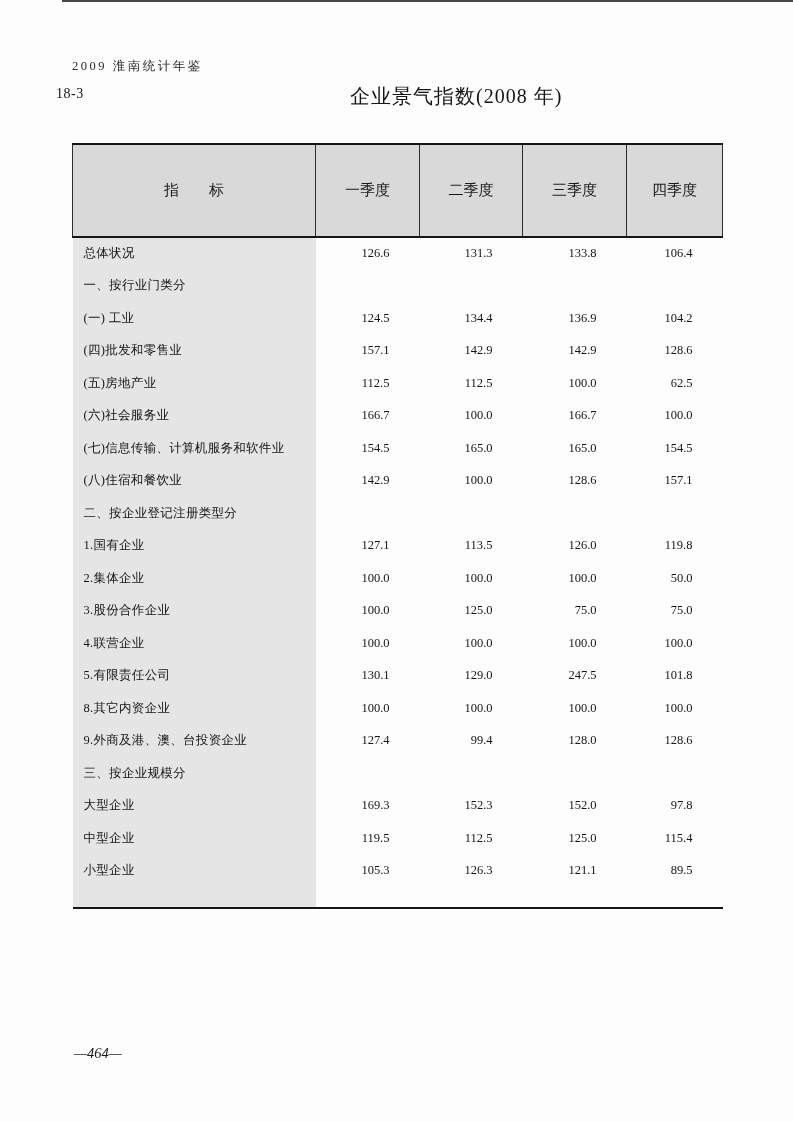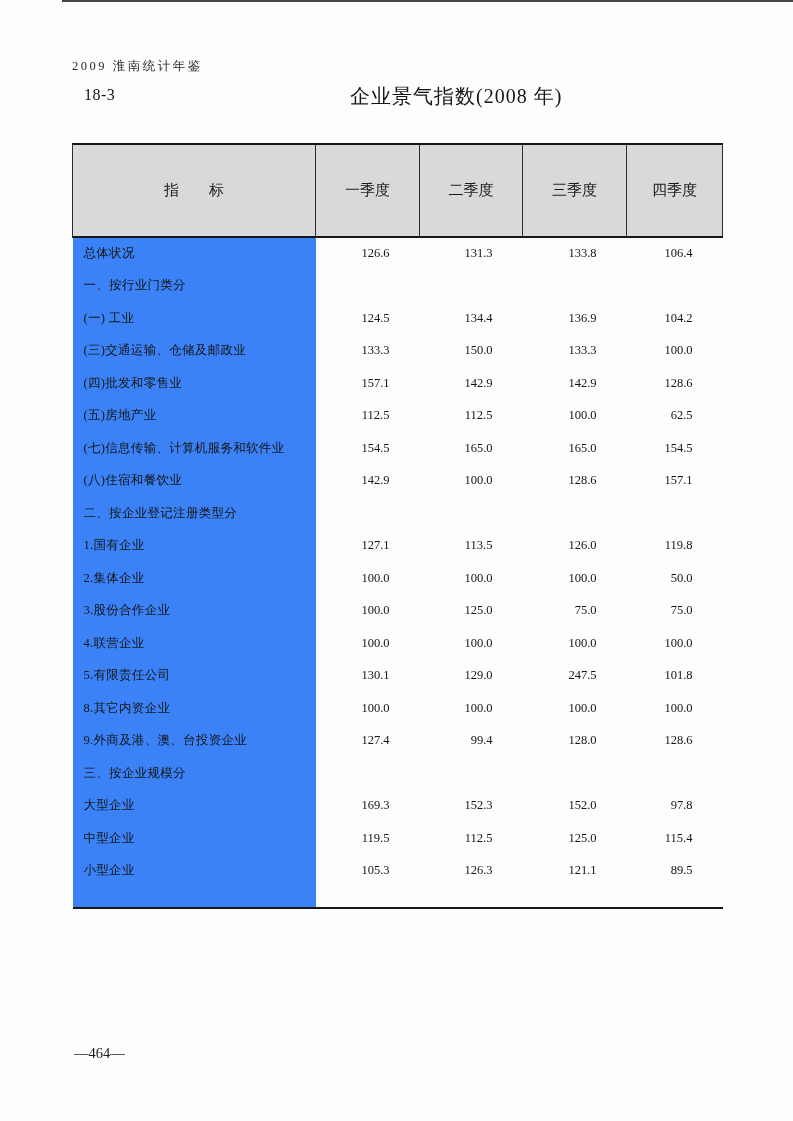--- a/index.html
+++ b/index.html
@@ -22,22 +22,22 @@
   }
   .running-header {
     position: absolute;
     left: 72px; top: 58px;
     font-size: 12.5px;
     letter-spacing: 2.5px;
     color: #2a2a2a;
   }
   .table-number {
     position: absolute;
-    left: 84px; top: 86px;
-    font-size: 16px;
+    left: 56px; top: 86px;
+    font-size: 14px;
     letter-spacing: 0.5px;
   }
   .page-title {
     position: absolute;
     left: 350px; top: 83px;
     font-size: 20px;
     letter-spacing: 1px;
   }
   table.data-table {
     position: absolute;
@@ -61,39 +61,40 @@
     color: #1a1a1a;
   }
   table.data-table tbody td {
     border: none;
     height: 32.5px;
     font-size: 12.5px;
     vertical-align: middle;
     white-space: nowrap;
   }
   table.data-table tbody td.label {
-    background: #3b82f6;
+    background: #e5e5e5;
     padding-left: 11px;
     text-align: left;
     letter-spacing: 0.3px;
     margin-top: 20px;
   }
   table.data-table tbody td.val {
     background: transparent;
     text-align: right;
     padding-right: 30px;
   }
   table.data-table tbody tr.spacer td {
     height: 21px;
   }
   .page-number {
     position: absolute;
     left: 74px; top: 1045px;
     font-size: 14.5px;
     color: #1a1a1a;
+    font-style: italic;
   }
 </style>
 </head>
 <body>
 
 <div class="page">
 
   <div class="scan-edge-top"></div>
 
   <div class="running-header">2009 淮南统计年鉴</div>
@@ -135,41 +136,41 @@
           <td class="val"></td>
         </tr>
         <tr>
           <td class="label">(一) 工业</td>
           <td class="val">124.5</td>
           <td class="val">134.4</td>
           <td class="val">136.9</td>
           <td class="val">104.2</td>
         </tr>
         <tr>
-          <td class="label">(三)交通运输、仓储及邮政业</td>
-          <td class="val">133.3</td>
-          <td class="val">150.0</td>
-          <td class="val">133.3</td>
-          <td class="val">100.0</td>
-        </tr>
-        <tr>
           <td class="label">(四)批发和零售业</td>
           <td class="val">157.1</td>
           <td class="val">142.9</td>
           <td class="val">142.9</td>
           <td class="val">128.6</td>
         </tr>
         <tr>
           <td class="label">(五)房地产业</td>
           <td class="val">112.5</td>
           <td class="val">112.5</td>
           <td class="val">100.0</td>
           <td class="val">62.5</td>
         </tr>
         <tr>
+          <td class="label">(六)社会服务业</td>
+          <td class="val">166.7</td>
+          <td class="val">100.0</td>
+          <td class="val">166.7</td>
+          <td class="val">100.0</td>
+        </tr>
+        <tr>
           <td class="label">(七)信息传输、计算机服务和软件业</td>
           <td class="val">154.5</td>
           <td class="val">165.0</td>
           <td class="val">165.0</td>
           <td class="val">154.5</td>
         </tr>
         <tr>
           <td class="label">(八)住宿和餐饮业</td>
           <td class="val">142.9</td>
           <td class="val">100.0</td>

